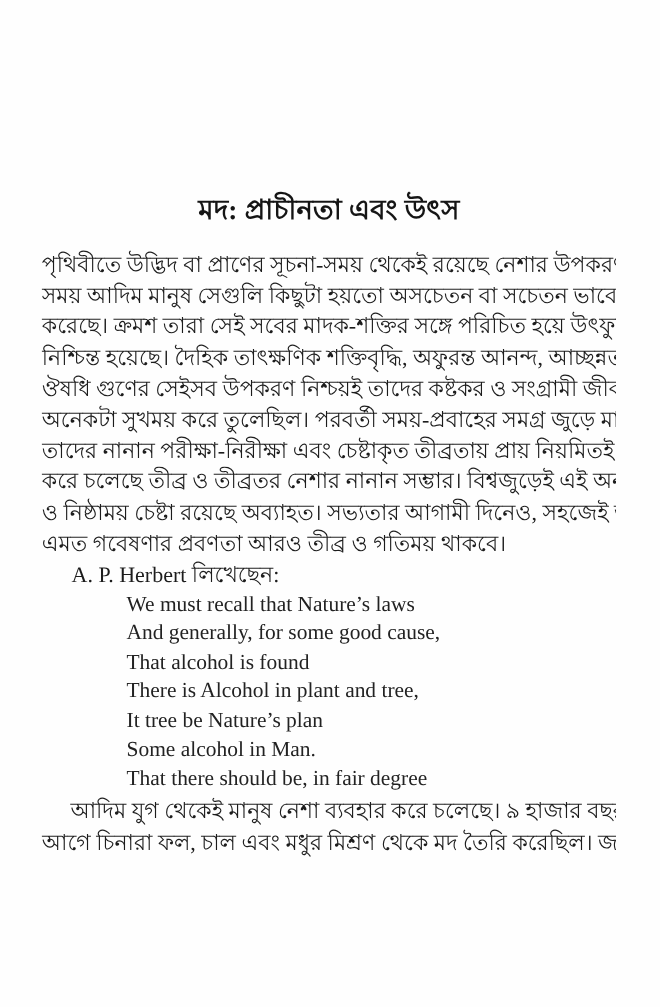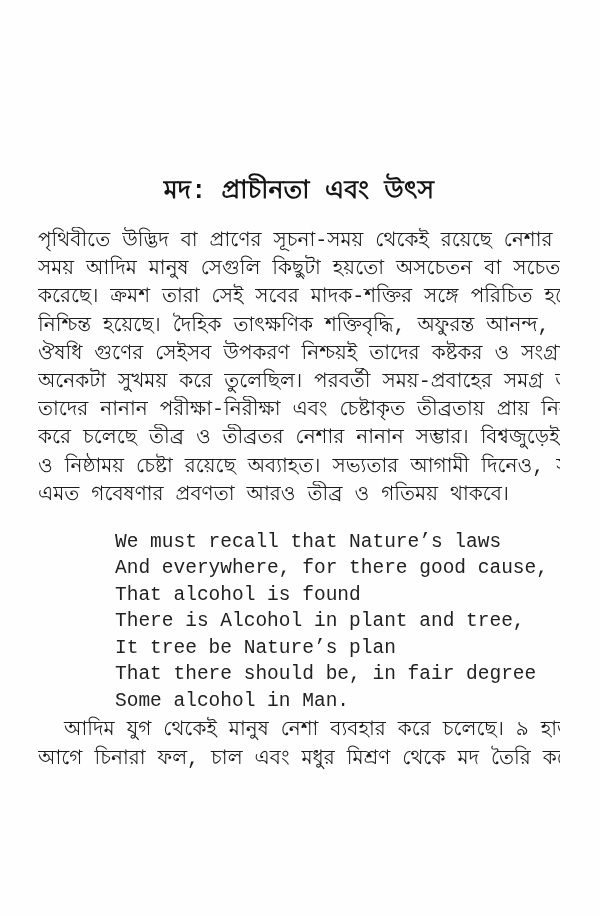--- a/index.html
+++ b/index.html
@@ -1,15 +1,15 @@
 <!DOCTYPE html>
 <html><head>
 <meta charset="utf-8">
 <style>
-  * { margin: 0; padding: 0; box-sizing: border-box; font-family: Liberation Mono, monospace; }
+  * { margin: 0; padding: 0; box-sizing: border-box; }
 
   html, body {
     width: 600px;
     height: 916px;
     background: #ffffff;
     overflow: hidden;
   }
 
   body {
     font-family: "Liberation Serif", "DejaVu Serif", serif;
@@ -59,21 +59,20 @@
     line-height: 28px;
     height: 28px;
     padding-left: 27px;
     color: #1c1c1c;
   }
 
   .poem {
     padding-left: 77px;
     font-size: 19.5px;
     color: #222222;
-    margin-top: 20px;
   }
 
   .poem-line {
     line-height: 26.5px;
     height: 26.5px;
     white-space: nowrap;
   }
 
   .para2 { margin-top: 2px; }
 
@@ -92,29 +91,30 @@
     <div class="bn-line">করেছে। ক্রমশ তারা সেই সবের মাদক-শক্তির সঙ্গে পরিচিত হয়ে উৎফুল্ল ও</div>
     <div class="bn-line">নিশ্চিন্ত হয়েছে। দৈহিক তাৎক্ষণিক শক্তিবৃদ্ধি, অফুরন্ত আনন্দ, আচ্ছন্নতা এবং</div>
     <div class="bn-line">ঔষধি গুণের সেইসব উপকরণ নিশ্চয়ই তাদের কষ্টকর ও সংগ্রামী জীবনকে</div>
     <div class="bn-line">অনেকটা সুখময় করে তুলেছিল। পরবর্তী সময়-প্রবাহের সমগ্র জুড়ে মানুষ</div>
     <div class="bn-line">তাদের নানান পরীক্ষা-নিরীক্ষা এবং চেষ্টাকৃত তীব্রতায় প্রায় নিয়মিতই আবিষ্কার</div>
     <div class="bn-line">করে চলেছে তীব্র ও তীব্রতর নেশার নানান সম্ভার। বিশ্বজুড়েই এই অনুসন্ধান</div>
     <div class="bn-line">ও নিষ্ঠাময় চেষ্টা রয়েছে অব্যাহত। সভ্যতার আগামী দিনেও, সহজেই অনুমেয়,</div>
     <div class="bn-line natural">এমত গবেষণার প্রবণতা আরও তীব্র ও গতিময় থাকবে।</div>
   </div>
 
+  <div class="attribution">A. P. Herbert লিখেছেন:</div>
 
   <div class="poem">
     <div class="poem-line">We must recall that Nature’s laws</div>
-    <div class="poem-line">And everywhere, for there good cause,</div>
+    <div class="poem-line">And generally, for some good cause,</div>
     <div class="poem-line">That alcohol is found</div>
     <div class="poem-line">There is Alcohol in plant and tree,</div>
     <div class="poem-line">It tree be Nature’s plan</div>
+    <div class="poem-line">Some alcohol in Man.</div>
     <div class="poem-line">That there should be, in fair degree</div>
-    <div class="poem-line">Some alcohol in Man.</div>
   </div>
 
   <div class="bn-para para2">
     <div class="bn-line indent">আদিম যুগ থেকেই মানুষ নেশা ব্যবহার করে চলেছে। ৯ হাজার বছর</div>
     <div class="bn-line">আগে চিনারা ফল, চাল এবং মধুর মিশ্রণ থেকে মদ তৈরি করেছিল। জর্জিয়ার</div>
   </div>
 
 </div>
 
 </body></html>

